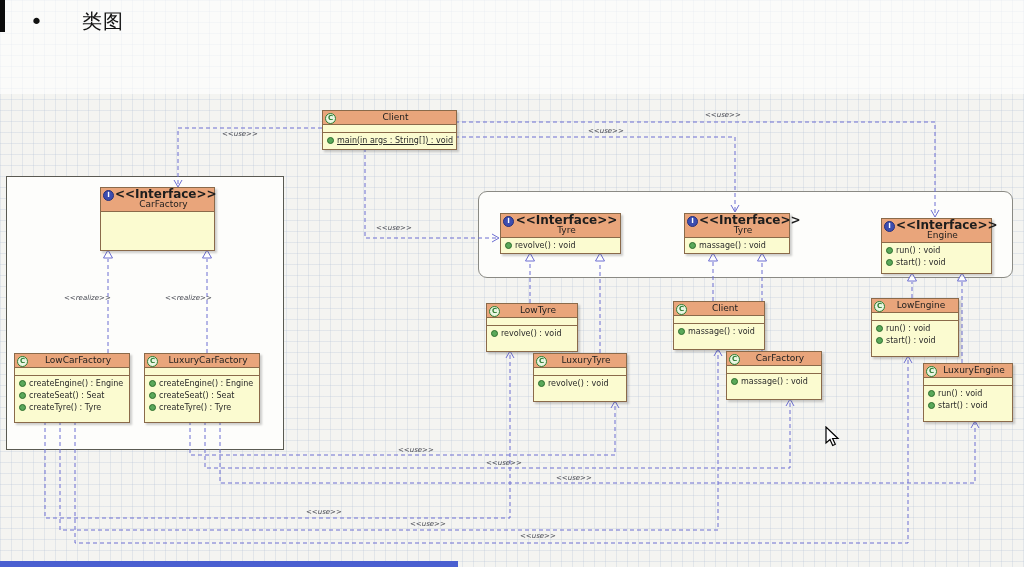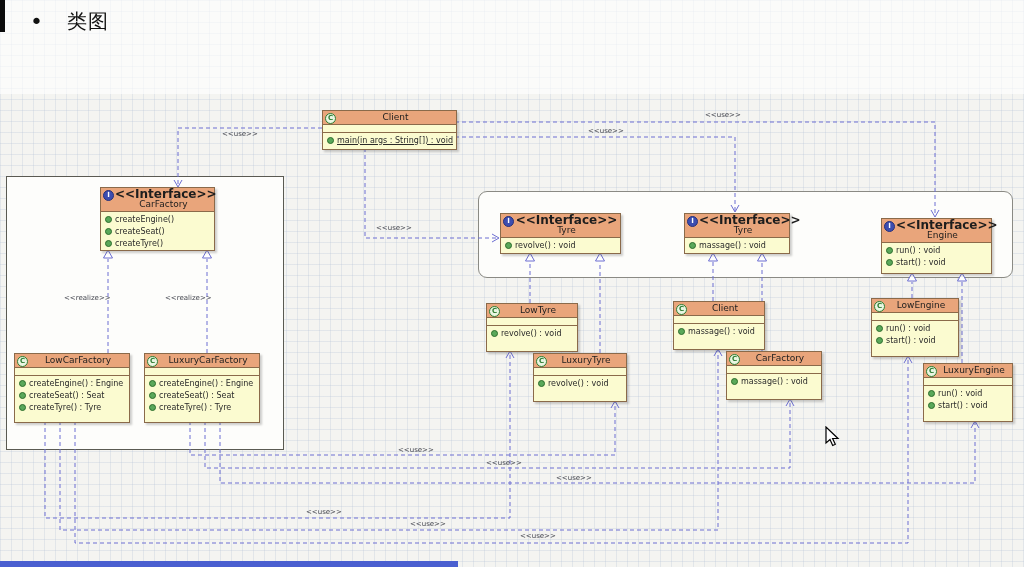--- a/index.html
+++ b/index.html
@@ -11,21 +11,21 @@
       linear-gradient(rgba(185,198,216,0.30) 1px, transparent 1px),
       linear-gradient(90deg, rgba(185,198,216,0.30) 1px, transparent 1px);
     background-size:11px 11px;
   }
   .top-strip{position:absolute;left:0;top:0;width:1024px;height:94px;
     background:rgba(255,255,255,0.62);z-index:1;}
   .black-bar{position:absolute;left:0;top:0;width:5px;height:32px;background:#0b0b0b;z-index:8;}
   .bottom-blue{position:absolute;left:0;top:561px;width:458px;height:6px;background:#4a5fd0;z-index:8;}
   .page-title-row{position:absolute;left:30px;top:8px;z-index:9;display:flex;align-items:center;}
   .bullet{font-size:22px;color:#111;line-height:26px;}
-  .page-title{font-size:20px;color:#111;margin-left:24px;letter-spacing:1px;}
+  .page-title{font-size:20px;color:#111;margin-left:39px;letter-spacing:1px;}
 
   .group-box{position:absolute;background:#fdfdfb;border:1px solid #5a5a52;z-index:2;}
   .group-box.rounded{border-radius:9px;border-color:#8a8a84;}
 
   svg.edges{position:absolute;left:0;top:0;z-index:3;}
 
   .ubox{position:absolute;border:1px solid #8a6a4a;background:#fbfbd0;z-index:4;
     display:flex;flex-direction:column;box-shadow:1.5px 1.5px 2px rgba(60,60,60,0.25);}
   .uhead{background:#e9a57b;border-bottom:1px solid #8a6a4a;text-align:center;
     position:relative;color:#1d1d1d;padding:1px 2px 1px 14px;flex:none;}
@@ -35,21 +35,21 @@
     font-size:7px;font-weight:bold;line-height:9px;text-align:center;}
   .badge.cls{background:#e9f6e2;border:1px solid #2f7d32;color:#2f7d32;}
   .badge.itf{background:#3c4db0;border:1px solid #27307a;color:#fff;}
   .uempty{height:7px;border-bottom:1px solid #8a6a4a;flex:none;}
   .usec{flex:1;padding-top:1px;}
   .mrow{display:flex;align-items:center;gap:3px;padding:1.5px 3px 1.5px 4px;white-space:nowrap;overflow:hidden;}
   .mdot{width:5px;height:5px;border-radius:50%;background:#5aa85a;border:1px solid #2c6e2c;flex:none;}
   .mtext{font-size:8px;color:#2a2a2a;line-height:9px;}
   .mtext.u{text-decoration:underline;}
 
-  .edge-label{position:absolute;font-size:7px;color:#44464f;z-index:5;white-space:nowrap;letter-spacing:0px;}
+  .edge-label{position:absolute;font-size:7px;color:#44464f;z-index:5;white-space:nowrap;letter-spacing:0px;font-style:italic;}
   #cursor{position:absolute;z-index:7;}
 </style>
 </head>
 <body>
 
 <div id="canvas">
   <div class="top-strip"></div>
   <div class="black-bar"></div>
   <div class="bottom-blue"></div>
 
@@ -121,34 +121,20 @@
         </div>
     </div>
   </div>
 
   <div class="ubox" style="left:100px;top:187px;width:113px;height:62px;">
     <div class="uhead">
       <span class="badge itf">I</span>
       <span class="stereo">&lt;&lt;Interface&gt;&gt;</span>
       <span class="utitle">CarFactory</span>
     </div>
-    <div class="usec">
-      <div class="mrow">
-          <span class="mdot"></span>
-          <span class="mtext">createEngine()</span>
-        </div>
-      <div class="mrow">
-          <span class="mdot"></span>
-          <span class="mtext">createSeat()</span>
-        </div>
-      <div class="mrow">
-          <span class="mdot"></span>
-          <span class="mtext">createTyre()</span>
-        </div>
-    </div>
   </div>
 
   <div class="ubox" style="left:500px;top:213px;width:119px;height:39px;">
     <div class="uhead">
       <span class="badge itf">I</span>
       <span class="stereo">&lt;&lt;Interface&gt;&gt;</span>
       <span class="utitle">Tyre</span>
     </div>
     <div class="usec">
       <div class="mrow">

